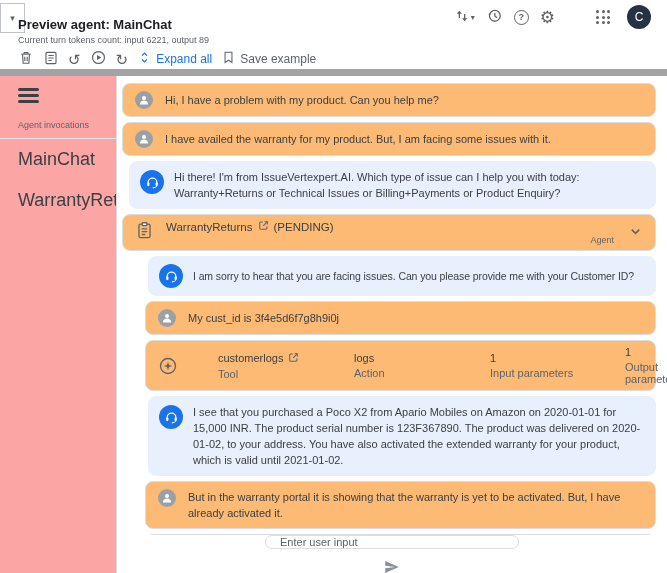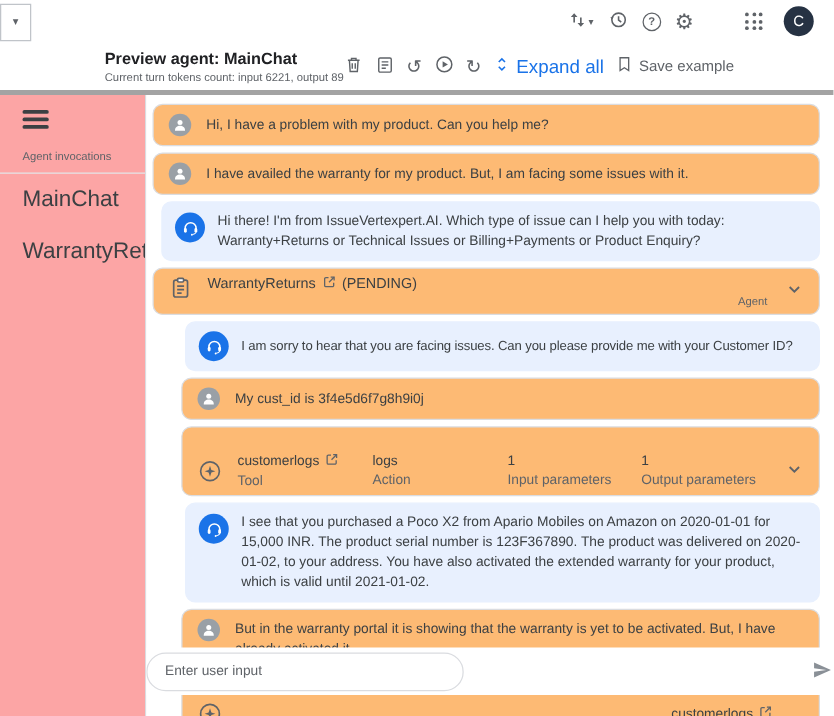--- a/index.html
+++ b/index.html
@@ -20,70 +20,70 @@
   .icon-btn { display:flex; align-items:center; justify-content:center; background:none; border:none; cursor:pointer; color:#5f6368; padding:0; }
   .glyph { font-size:15px; color:#5f6368; line-height:1; }
   .gear-glyph { font-size:17px; }
   .caret { font-size:8px; color:#5f6368; margin-left:1px; }
   .help-circle { width:15px; height:15px; border:1.5px solid #5f6368; border-radius:50%; display:flex; align-items:center; justify-content:center; font-size:9px; font-weight:bold; color:#5f6368; }
   .apps-grid { display:grid; grid-template-columns:repeat(3,3px); grid-template-rows:repeat(3,3px); gap:2.5px; margin-left:30px; }
   .apps-grid i { width:3px; height:3px; border-radius:50%; background:#5f6368; }
   .avatar { width:24px; height:24px; border-radius:50%; background:#263243; color:#fff; font-size:12px; display:flex; align-items:center; justify-content:center; margin-left:6px; cursor:pointer; }
 
   
-  .header { height:42px; display:flex; justify-content:center; align-items:flex-start; padding:5px 14px 0 18px; border-bottom:4px solid #a3a3a3; }
+  .header { height:42px; display:flex; justify-content:flex-end; align-items:flex-start; padding:5px 14px 0 18px; border-bottom:7px solid #a3a3a3;flex-direction:column; }
   .page-title { font-size:13px; font-weight:bold; color:#202124; }
   .page-subtitle { font-size:9px; color:#5f6368; margin-top:3px; }
   .header-actions { display:flex; align-items:center; gap:9px; margin-top:4px; }
   .text-btn { display:flex; align-items:center; gap:4px; background:none; border:none; cursor:pointer; font-family:inherit; }
-  .text-btn.blue { color:#1a73e8; font-size:15px; }
+  .text-btn.blue { color:#1a73e8; font-size:12px; }
   .text-btn.gray { color:#5f6368; font-size:12px; }
 
   
   .content { display:flex; height:497px; }
   .sidebar { width:117px; flex:0 0 117px; border-right:1px solid #dadce0; padding-top:12px; background:#fca5a5; }
   .menu-btn { margin-left:18px; background:none; border:none; cursor:pointer; display:block; }
   .menu-btn i { display:block; width:21px; height:2.6px; background:#3c4043; border-radius:2px; margin-bottom:3.6px; }
   .section-label { margin:13px 18px 8px 18px; font-size:9px; color:#5f6368; }
   .sidebar-divider { border:none; border-top:1px solid #e3e5e8; }
   .nav-item { padding:10px 2px 10px 18px; font-size:18px; color:#3c4043; white-space:nowrap; overflow:hidden; cursor:pointer; }
 
   
   .chat { flex:1; position:relative; overflow:hidden; background:#fff; }
   .messages { position:absolute; inset:0; padding:7px 11px 0 5px; display:flex; flex-direction:column; gap:5px; overflow:hidden; }
   .card { border:1px solid #dadce0; border-radius:8px; background:#fdba74; display:flex; align-items:center; }
   .user-card { padding:7px 12px; gap:12px; }
   .agent-card { background:#e8f0fe; border-color:#e8f0fe; padding:7px 10px; gap:10px; margin-left:7px; }
-  .nested { margin-left:23px;justify-content:space-between; }
+  .nested { margin-left:23px; }
   .agent-card.nested { margin-left:26px; }
   .multi { align-items:flex-start; }
   .msg-text { font-size:11px; line-height:16px; color:#3c4043; flex:1; }
   .msg-text.oneline { white-space:nowrap; overflow:hidden; font-size:10.5px; letter-spacing:-0.1px; }
   .u-av { width:18px; height:18px; min-width:18px; border-radius:50%; background:#9aa0a6; display:flex; align-items:center; justify-content:center; }
   .a-av { width:24px; height:24px; min-width:24px; border-radius:50%; background:#1a73e8; display:flex; align-items:center; justify-content:center; }
   .multi .a-av { margin-top:1px; }
 
   .invoke-card { padding:5px 10px 5px 12px; gap:12px; }
   .invoke-main { flex:1; }
   .title-row { display:flex; align-items:center; gap:5px; font-size:11.5px; color:#3c4043; }
   .role-label { font-size:9px; color:#5f6368; margin-top:2px;text-align:right; }
   .chev-btn { background:none; border:none; cursor:pointer; padding:2px; display:flex; }
 
-  .tool-card { padding:20px 10px 5px 12px; }
+  .tool-card { padding:5px 10px 5px 12px;gap:28px; }
   .tool-icon-wrap { margin-right:12px; display:flex; }
   .tool-col { display:flex; flex-direction:column; }
   .tc-1 { flex:0 0 108px; }
   .tc-2 { flex:0 0 108px; }
   .tc-3 { flex:0 0 107px; }
   .tc-4 { flex:1; }
   .tool-top { font-size:11px; color:#3c4043; display:flex; align-items:center; gap:5px; }
   .tool-sub { font-size:11px; color:#5f6368; margin-top:3px; }
 
   
-  .composer { position:absolute; left:0; right:0; bottom:17px; height:38px; background:#fff; display:flex; align-items:center; justify-content:space-between; gap:9px; z-index:5; }
+  .composer { position:absolute; left:0; right:0; bottom:0; height:38px; background:#fff; display:flex; align-items:center; justify-content:flex-start; gap:9px; z-index:5;flex-direction:column; }
   .composer input {
     width:254px; height:31px; border:1px solid #dadce0; border-radius:16px; padding:0 14px;
     font-family:inherit; font-size:11px; color:#3c4043; outline:none; background:#fff;
   }
   .composer input::placeholder { color:#5f6368; }
   .send-btn { background:none; border:none; cursor:pointer; display:flex; }
 </style>
 </head>
 <body>
 

